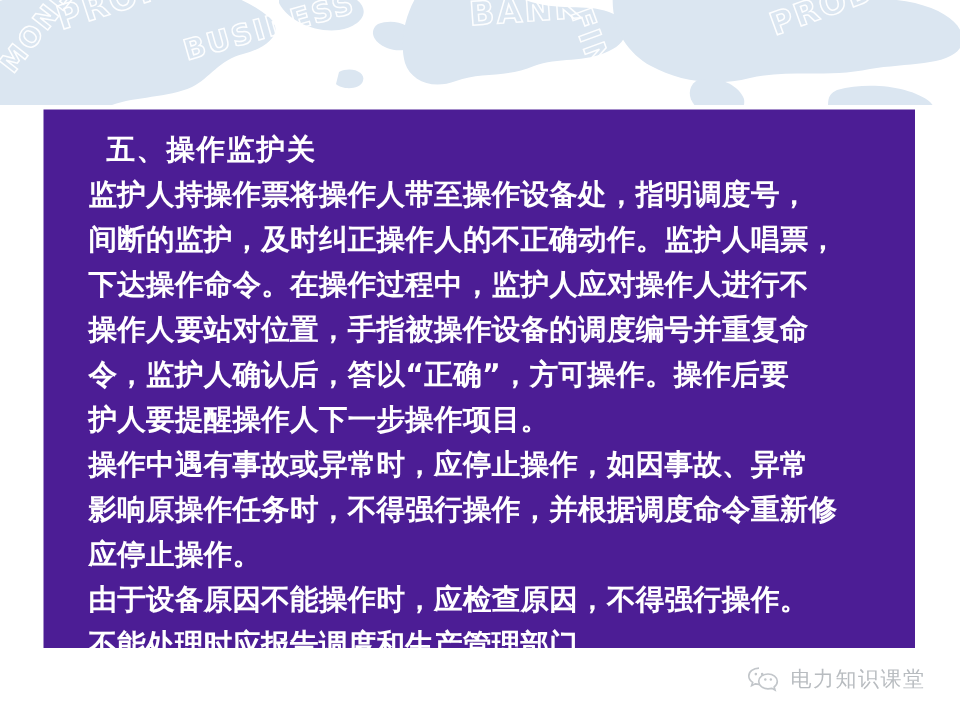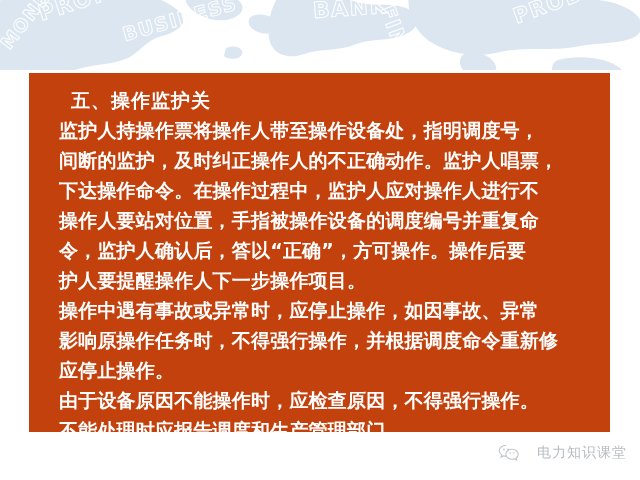--- a/index.html
+++ b/index.html
@@ -42,21 +42,21 @@
     letter-spacing: 1.5px;
   }
 
   
   .panel {
     position: absolute;
     left: 29px;
     top: 73px;
     width: 581px;
     height: 359px;
-    background: #c2410c;
+    background: #4c1d95;
     box-shadow: -3px -3px 0 0 rgba(255,255,255,0.65),
                  3px  3px 0 0 rgba(255,255,255,0.35);
   }
   .panel-inner {
     position: absolute;
     left: 0; top: 0; right: 0; bottom: 0;
     padding: 12px 16px 0 30px;
     box-sizing: border-box;
   }
   .slide-title {
@@ -78,21 +78,21 @@
     white-space: nowrap;
   }
 
   
   .brand {
     position: absolute;
     left: 498px;
     top: 444px;
     display: flex;
     align-items: center;
-    gap: 17px;
+    gap: 7px;
   }
   .brand-name {
     color: #b8bcc0;
     font-size: 14px;
     font-weight: 400;
     letter-spacing: 1px;
     white-space: nowrap;
   }
   .wechat-icon { display: block; }
 </style>

